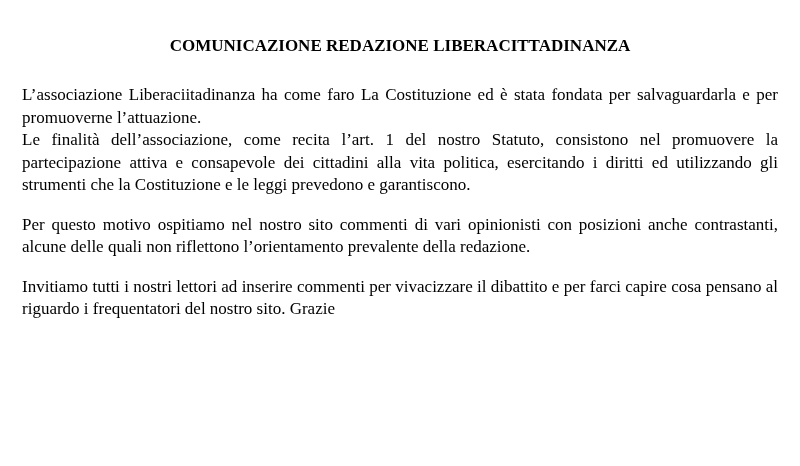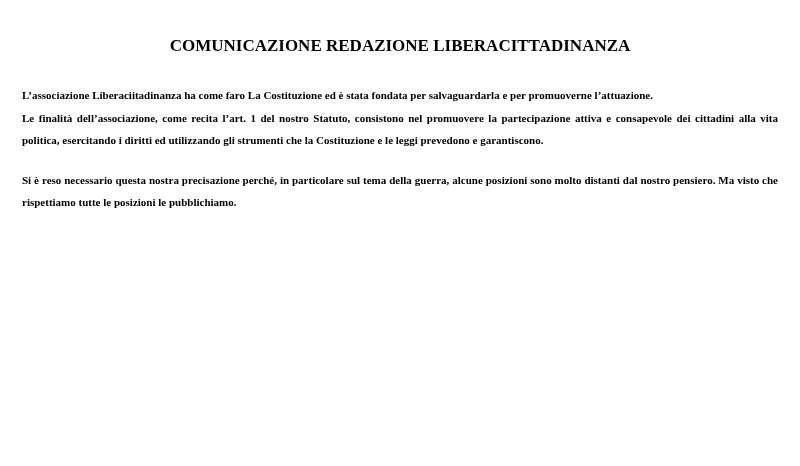--- a/index.html
+++ b/index.html
@@ -21,25 +21,24 @@
     margin: 0;
     padding-top: 36px;
     text-align: center;
     font-size: 17px;
     line-height: 20px;
     font-weight: bold;
     color: #000000;
   }
   .body {
     margin: 28px 22px 0 22px;
-    font-size: 11px;
+    font-size: 17px;
     line-height: 22.5px;
     text-align: justify;
     color: #000000;
-    font-weight: bold;
   }
   .block p {
     margin: 0;
     padding: 0;
   }
   .block + .block {
     margin-top: 17px;
   }
 </style>
 </head>
@@ -49,18 +48,21 @@
   <h1 class="title">COMUNICAZIONE REDAZIONE LIBERACITTADINANZA</h1>
 
   <div class="body">
 
     <div class="block">
       <p>L’associazione Liberaciitadinanza ha come faro La Costituzione ed è stata fondata per salvaguardarla e per promuoverne l’attuazione.</p>
       <p>Le finalità dell’associazione, come recita l’art. 1 del nostro Statuto, consistono nel promuovere la partecipazione attiva e consapevole dei cittadini alla vita politica, esercitando i diritti ed utilizzando gli strumenti che la Costituzione e le leggi prevedono e garantiscono.</p>
     </div>
 
     <div class="block">
-      <p>Si è reso necessario questa nostra precisazione perché, in particolare sul tema della guerra, alcune posizioni sono molto distanti dal nostro pensiero. Ma visto che rispettiamo tutte le posizioni le pubblichiamo.</p>
+      <p>Per questo motivo ospitiamo nel nostro sito commenti di vari opinionisti con posizioni anche contrastanti, alcune delle quali non riflettono l’orientamento prevalente della redazione.</p>
     </div>
 
+    <div class="block">
+      <p>Invitiamo tutti i nostri lettori ad inserire commenti per vivacizzare il dibattito e per farci capire cosa pensano al riguardo i frequentatori del nostro sito. Grazie</p>
+    </div>
 
   </div>
 </div>
 
 </body></html>

